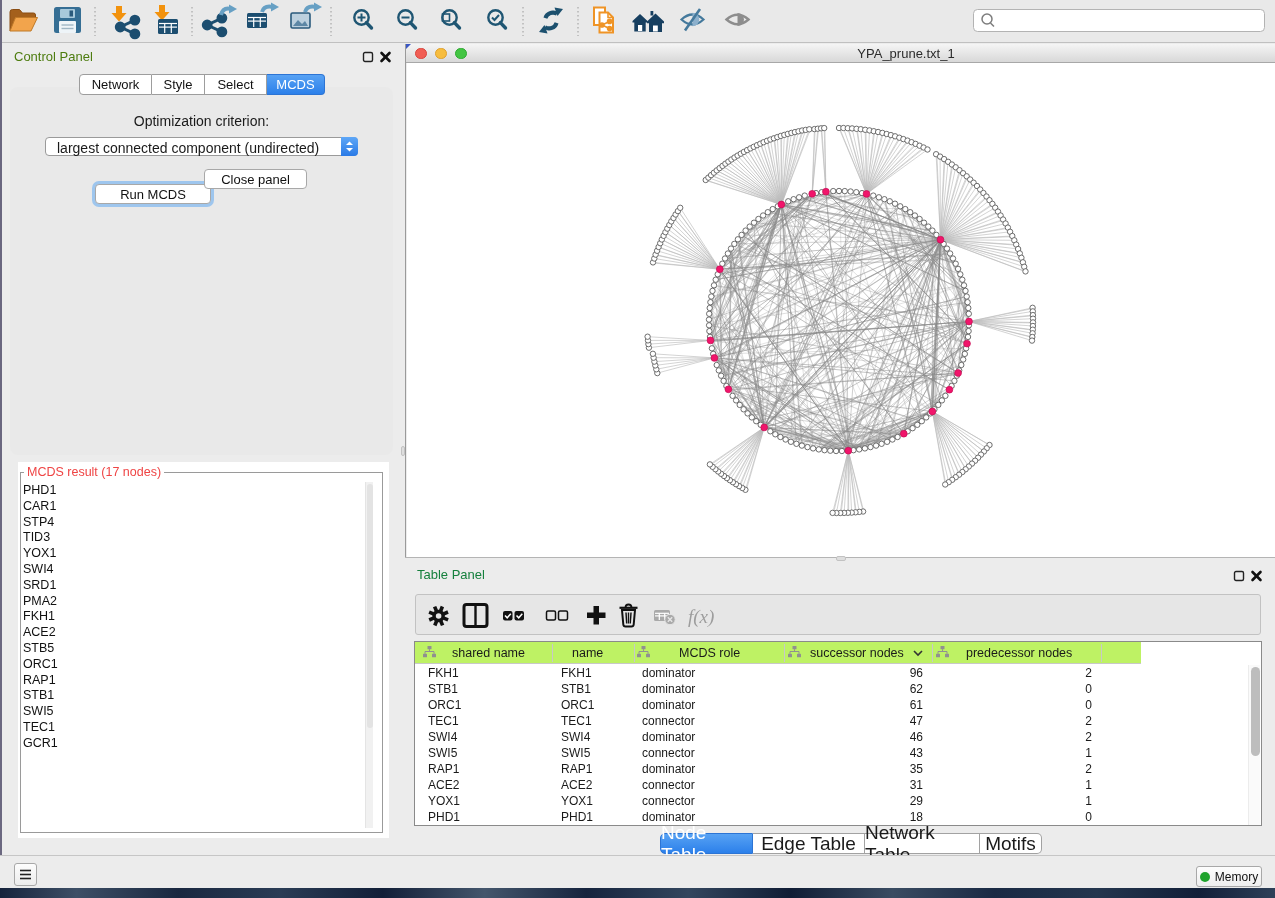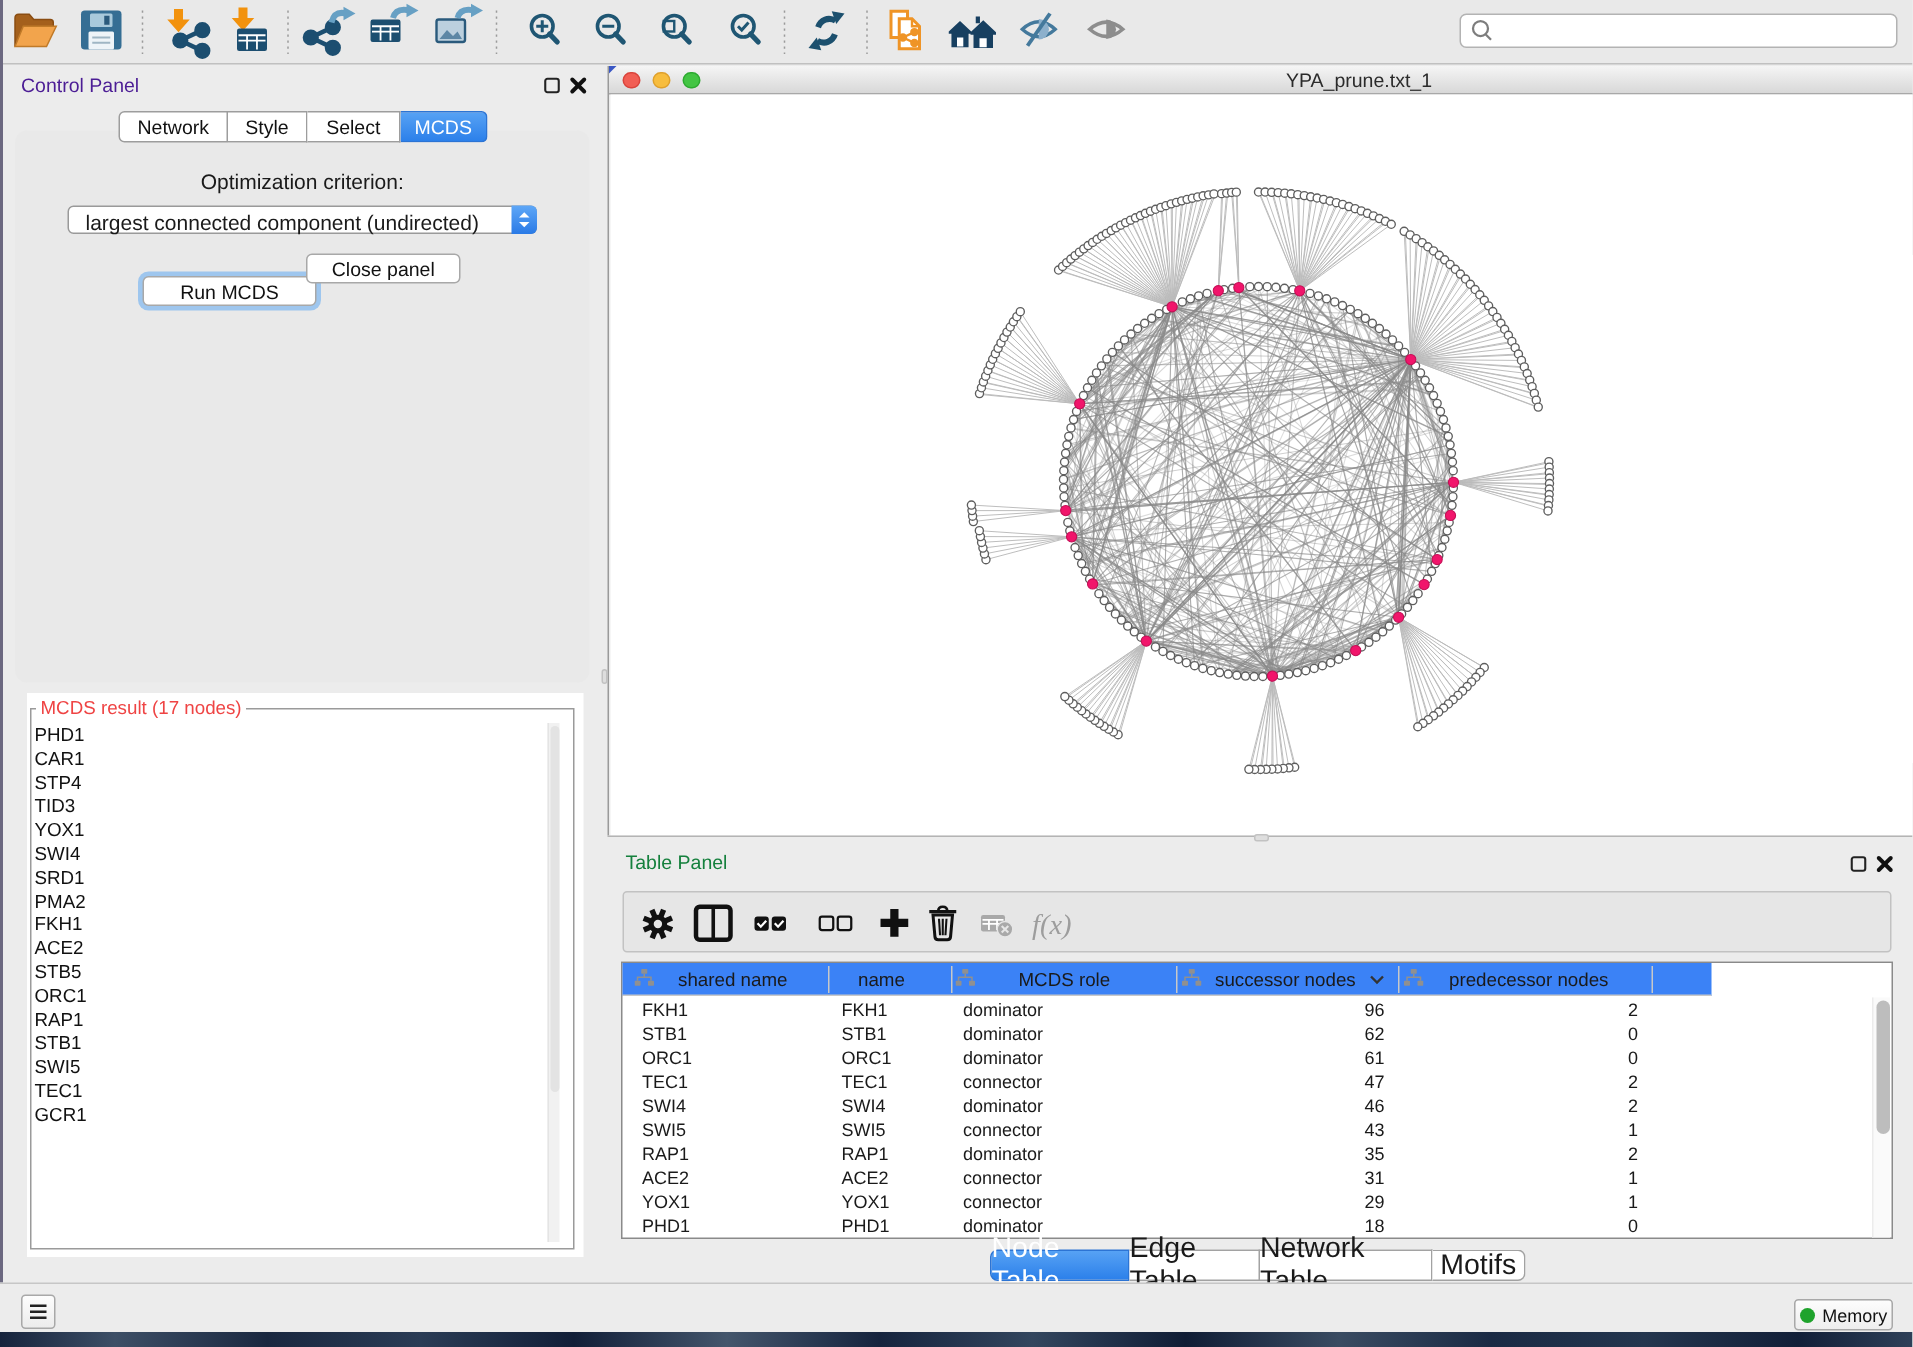--- a/index.html
+++ b/index.html
@@ -3,21 +3,21 @@
 <style>
 * { margin:0; padding:0; box-sizing:border-box; }
 html,body { width:1275px; height:898px; overflow:hidden; }
 body { font-family:"Liberation Sans",sans-serif; background:#ececec; position:relative; color:#1a1a1a; }
 .abs { position:absolute; }
 
 #toolbar { left:0; top:0; width:1275px; height:43px; background:#e9e9e9; border-bottom:1px solid #c0c0c0; }
 
 #ledge { left:0; top:0; width:2px; height:888px; background:#6b6880; }
 
-#cp-title { left:14px; top:49px; font-size:13px; color:#4c1d95; }
+#cp-title { left:14px; top:49px; font-size:13px; color:#4d7c0f; }
 #cp-panel { left:10px; top:87px; width:383px; height:368px; background:#e9e9e9; border-radius:8px; }
 .tabrow { left:79px; top:74px; height:21px; display:flex; font-size:13px; }
 .tabrow .tab { border:1px solid #9d9d9d; border-left:none; background:#fff; color:#111;
   display:flex; align-items:center; justify-content:center; }
 .tabrow .tab:first-child { border-left:1px solid #9d9d9d; border-radius:4px 0 0 4px; }
 .tabrow .tab:last-child { border-radius:0 4px 4px 0; }
 .tab.sel { background:linear-gradient(#57a2f4,#2c80ea); color:#fff; border-color:#2c74d4; }
 #optlabel { left:0px; top:113px; width:403px; text-align:center; font-size:14px; }
 #combo { left:45px; top:137px; width:313px; height:19px; background:#fff; border:1px solid #9a9a9a; border-radius:4px; font-size:14px; }
 #combo .txt { position:absolute; left:11px; top:1.5px; }
@@ -37,21 +37,21 @@
 
 #netwin { left:405px; top:44px; width:1024px; height:513px; border-left:1px solid #9a9a9a; }
 #net-titlebar { left:0; top:0; width:870px; height:19px; background:linear-gradient(#f5f5f5,#d8d8d8); border-bottom:1px solid #a8a8a8; }
 #net-title { position:absolute; left:500px; top:2px; transform:translateX(-50%); font-size:13px; color:#2b2b2b; }
 .tl { position:absolute; top:3.5px; width:11.5px; height:11.5px; border-radius:50%; }
 #canvas { left:1px; top:19px; width:869px; height:494px; background:#fff; }
 
 #tp-title { left:417px; top:567px; font-size:13px; color:#15803d; }
 #tp-toolbar { left:415px; top:594px; width:846px; height:41px; background:#e6e6e6; border:1px solid #c2c2c2; border-radius:3px; }
 #tframe { left:414px; top:641px; width:848px; height:185px; border:1px solid #8a8a8a; background:#fff; font-size:12.5px; }
-#thead { position:absolute; left:0; top:0; width:726px; height:22px; background:#3b82f6; border-bottom:1px solid #c8c8c8;text-align:right; }
+#thead { position:absolute; left:0; top:0; width:726px; height:22px; background:#bef264; border-bottom:1px solid #c8c8c8;text-align:right; }
 #thead .hcell { position:absolute; top:4px; font-size:12.5px; color:#1a1a1a; }
 #thead .sep { position:absolute; top:2px; height:18px; width:1px; background:#c8c8c8; }
 #tbody { position:absolute; left:0; top:23px; width:846px; height:160px; font-size:12px; }
 .trow { position:absolute; left:0; width:846px; height:16px; }
 .trow span { position:absolute; top:1px; }
 .c1 { left:13px; } .c2 { left:146px; } .c3 { left:227px; }
 .c4 { right:338px; } .c5 { right:169px; }
 #tscroll { position:absolute; right:1px; top:23px; width:12px; height:160px; background:#fafafa; border-left:1px solid #ececec; }
 #tthumb { position:absolute; left:1.5px; top:2px; width:9px; height:89px; background:#bdbdbd; border-radius:4.5px; }
 
@@ -1443,21 +1443,21 @@
         <span class="c4">18</span>
         <span class="c5">0</span>
       </div>
     </div>
   <div id="tscroll">
       <div id="tthumb"></div>
     </div>
 </div>
 <div class="abs" id="btabs">
   <div class="tab" style="width:93px;background:linear-gradient(#57a2f4,#2c80ea);color:#fff;border-color:#2c74d4">Node Table</div>
-  <div class="tab" style="width:87px">Edge Table</div>
+  <div class="tab" style="width:112px">Edge Table</div>
   <div class="tab" style="width:115px">Network Table</div>
   <div class="tab" style="width:62px">Motifs</div>
 </div>
 
 <div class="abs" style="left:405px;top:557px;width:870px;height:1px;background:#b4b4b4"></div>
 <div class="abs" style="left:400.5px;top:446px;width:4.5px;height:10px;background:#dedede;border:1px solid #c2c2c2;border-radius:2px"></div>
 <div class="abs" style="left:835.5px;top:556px;width:10.5px;height:4.5px;background:#dedede;border:1px solid #c2c2c2;border-radius:2px"></div>
 
 <div class="abs" id="statusbar"></div>
 <div class="abs" id="listbtn"><svg width="21" height="21" viewBox="0 0 21 21">

